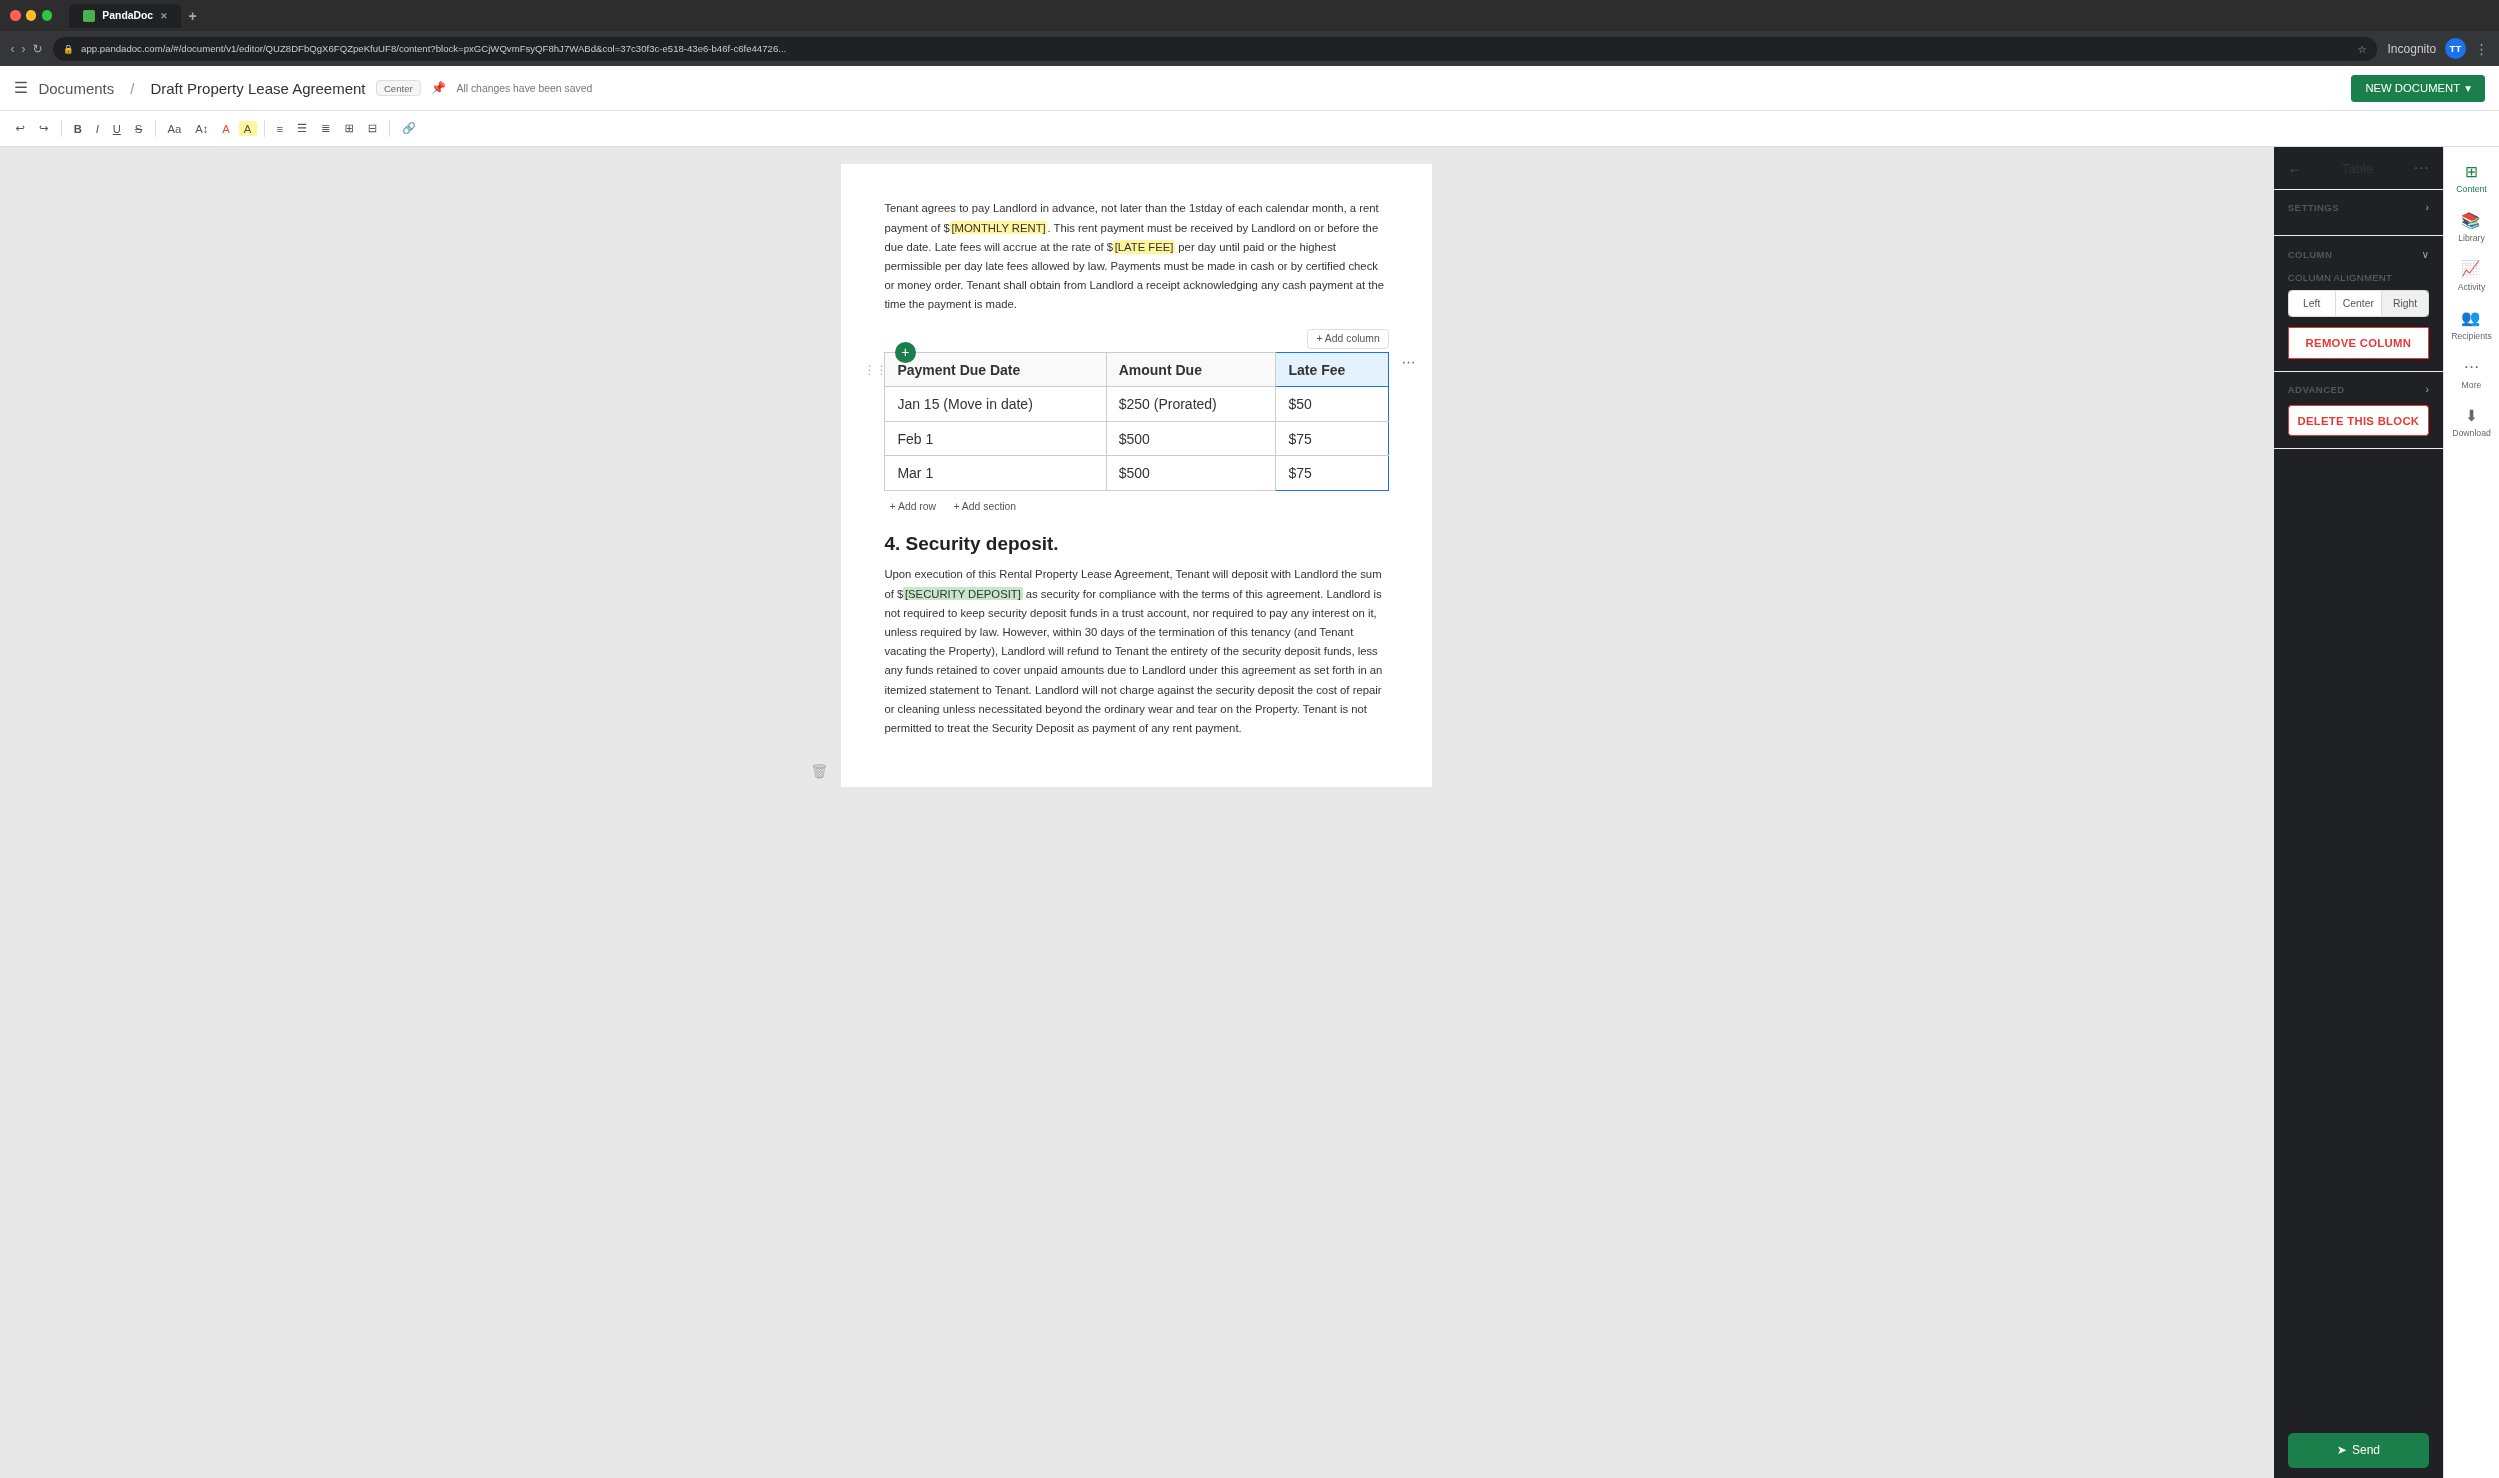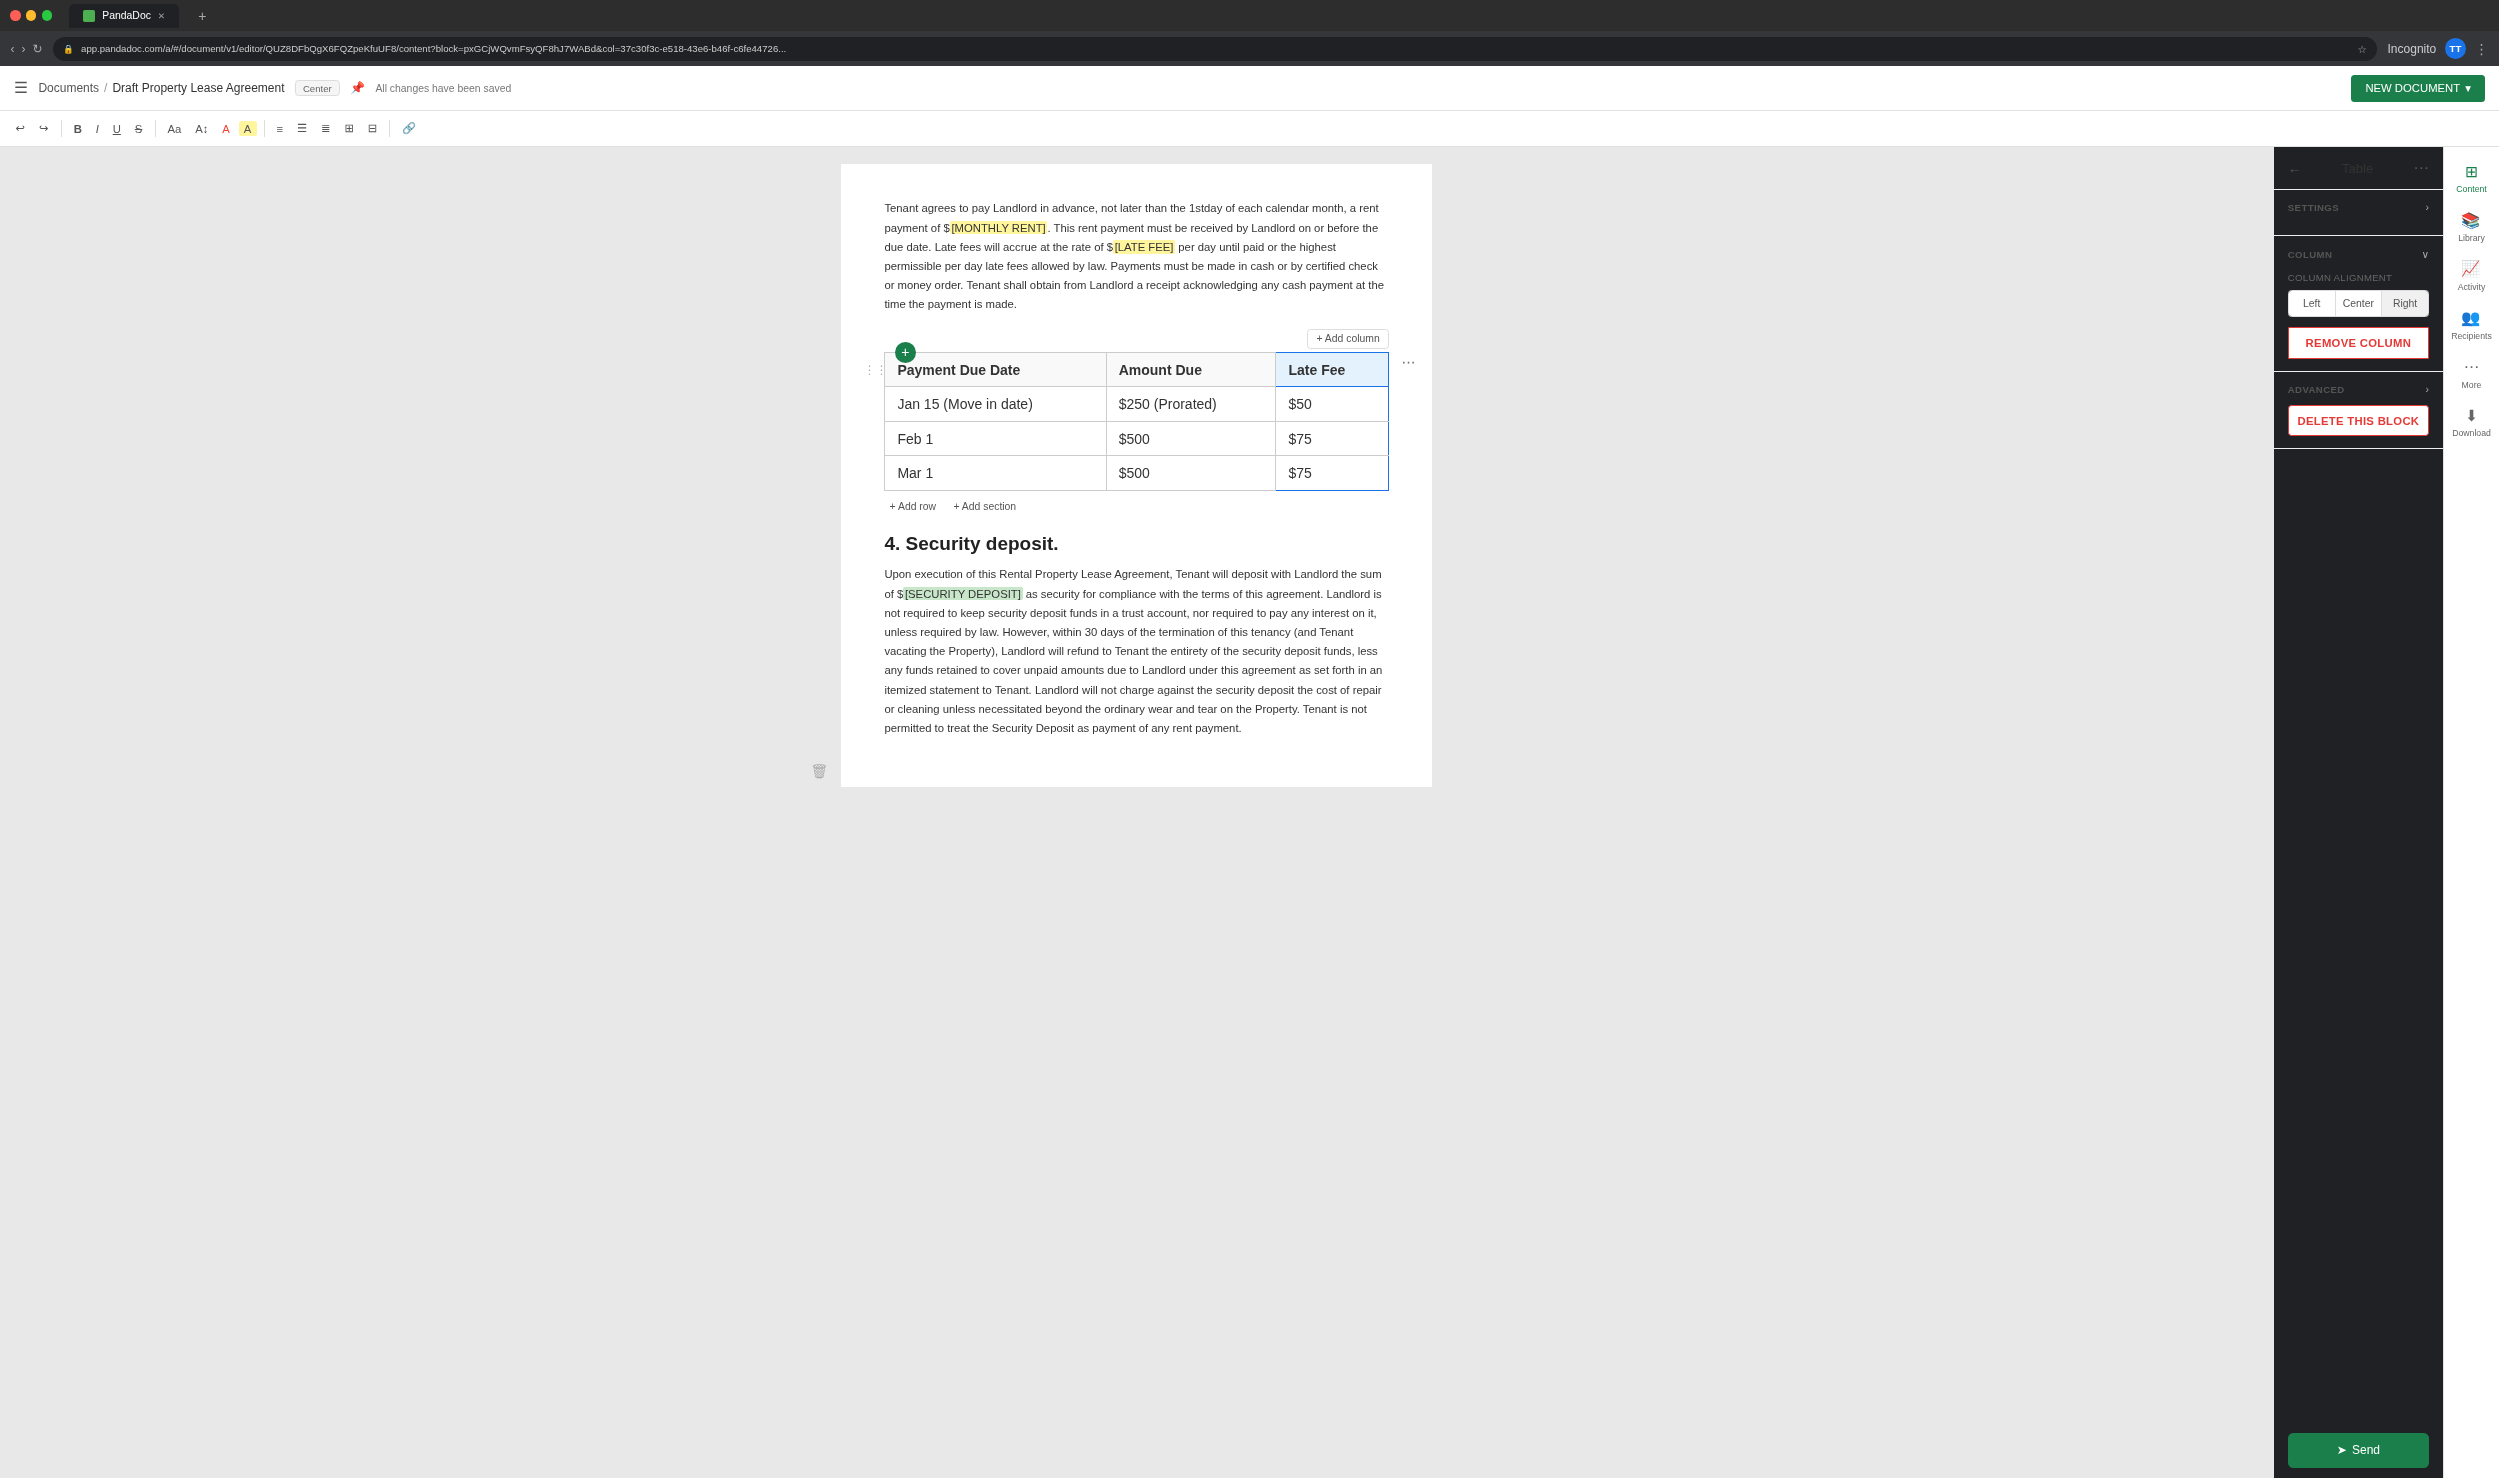--- a/index.html
+++ b/index.html
@@ -15,23 +15,24 @@
       gap: 7px;
     }
     .traffic-lights { display: flex; gap: 5.2px; }
     .tl { width: 10.4px; height: 10.4px; border-radius: 50%; }
     .tl.red { background: #ff5f57; }
     .tl.yellow { background: #febc2e; }
     .tl.green { background: #28c840; }
     .tab-bar {
       display: flex;
       align-items: center;
-      gap: 12px;
+      gap: 0;
       margin-left: 10.4px;
       flex: 1;
+      font-weight: bold;
     }
     .tab {
       background: #3c3c3c;
       color: #ccc;
       padding: 0 14px;
       height: 24px;
       display: flex;
       align-items: center;
       gap: 7px;
       border-radius: 5.2px 5.2px 0 0;
@@ -89,21 +90,21 @@
     .app-topbar {
       background: #fff;
       height: 45px;
       display: flex;
       align-items: center;
       padding: 0 14px;
       gap: 10.4px;
       border-bottom: 0.9px solid #e0e0e0;
     }
     .hamburger-btn { color: #555; font-size: 15.6px; cursor: pointer; background: none; border: none; }
-    .breadcrumb { display: flex; align-items: center; gap: 5px; color: #555; font-size: 12px; }
+    .breadcrumb { display: flex; align-items: center; gap: 16px; color: #555; font-size: 15px; }
     .breadcrumb-link { color: #555; text-decoration: none; cursor: pointer; }
     .breadcrumb-sep { color: #999; }
     .breadcrumb-current { color: #333; font-weight: 500; }
     .draft-badge {
       background: #f5f5f5;
       border: 0.9px solid #ddd;
       border-radius: 3.5px;
       padding: 1.7px 7px;
       font-size: 9.6px;
       color: #666;

